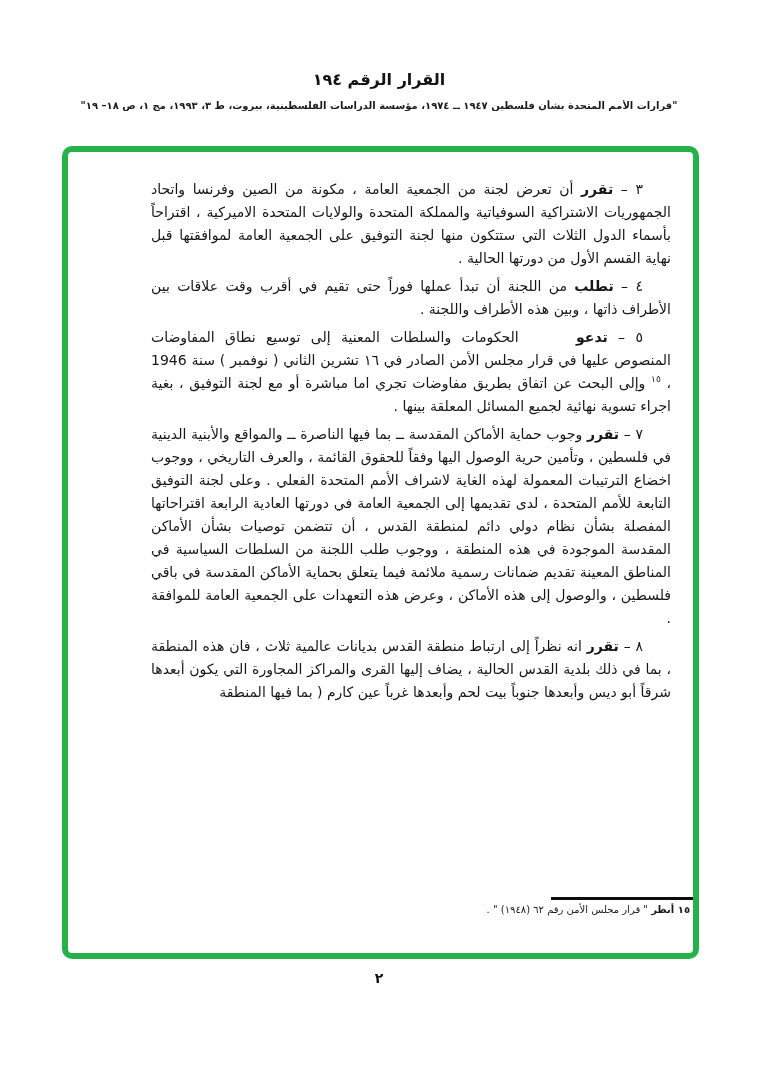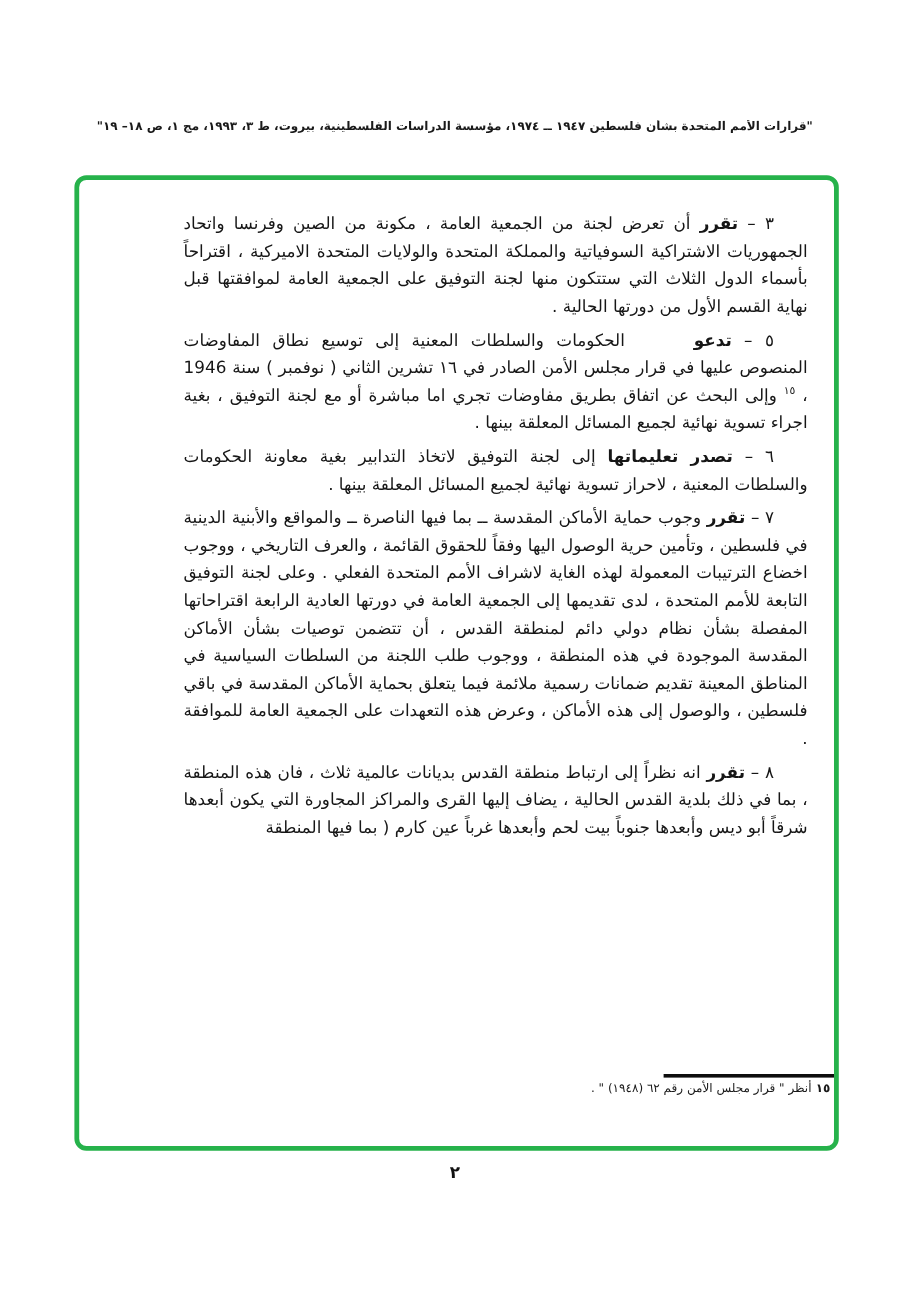--- a/index.html
+++ b/index.html
@@ -21,21 +21,21 @@
   }
   .source-line{
     position:absolute;top:100px;left:10px;right:10px;
     text-align:center;white-space:nowrap;overflow:hidden;
     font-size:10px;font-weight:bold;color:#1a1a1a;
   }
   .green-box{
     position:absolute;left:62px;top:146px;
     width:637px;height:813px;
     box-sizing:border-box;
-    border:4px solid #6d28d9;
+    border:6px solid #6d28d9;
     border-radius:10px;
     background:transparent;
   }
   .body-text{
     position:absolute;top:26px;right:22px;
     width:520px;
     font-size:14px;line-height:23px;
     text-align:justify;text-justify:inter-word;
     color:#161616;
   }
@@ -57,34 +57,35 @@
     position:absolute;top:970px;left:0;right:0;
     text-align:center;
     font-size:14px;font-weight:bold;color:#111;
   }
 </style>
 </head>
 <body>
 
 <div class="page">
 
+  <h1 class="doc-title">القرار الرقم ١٩٤</h1>
 
   <div class="source-line">"قرارات الأمم المتحدة بشأن فلسطين ١٩٤٧ ــ ١٩٧٤، مؤسسة الدراسات الفلسطينية، بيروت، ط ٣، ١٩٩٣، مج ١، ص ١٨– ١٩"</div>
 
   <div class="green-box" style="border-color: rgb(38, 178, 75);">
 
     <div class="body-text">
         <p><span>٣ – </span><span style="font-weight: bold;">تقرر</span><span> أن تعرض لجنة من الجمعية العامة ، مكونة من الصين وفرنسا واتحاد الجمهوريات الاشتراكية السوفياتية والمملكة المتحدة والولايات المتحدة الاميركية ، اقتراحاً بأسماء الدول الثلاث التي ستتكون منها لجنة التوفيق على الجمعية العامة لموافقتها قبل نهاية القسم الأول من دورتها الحالية .</span></p>
+        <p><span>٤ – </span><span style="font-weight: bold;">تطلب</span><span> من اللجنة أن تبدأ عملها فوراً حتى تقيم في أقرب وقت علاقات بين الأطراف ذاتها ، وبين هذه الأطراف واللجنة .</span></p>
         <p><span>٥ – </span><span style="font-weight: bold; margin-left: 47px;">تدعو</span><span> الحكومات والسلطات المعنية إلى توسيع نطاق المفاوضات المنصوص عليها في قرار مجلس الأمن الصادر في ١٦ تشرين الثاني ( نوفمبر ) سنة 1946 ، </span><sup>١٥</sup><span> وإلى البحث عن اتفاق بطريق مفاوضات تجري اما مباشرة أو مع لجنة التوفيق ، بغية اجراء تسوية نهائية لجميع المسائل المعلقة بينها .</span></p>
-        <p><span>٦ – </span><span style="font-weight: bold;">تصدر تعليماتها</span><span> إلى لجنة التوفيق لاتخاذ التدابير بغية معاونة الحكومات والسلطات المعنية ، لاحراز تسوية نهائية لجميع المسائل المعلقة بينها .</span></p>
         <p><span>٧ – </span><span style="font-weight: bold;">تقرر</span><span> وجوب حماية الأماكن المقدسة ــ بما فيها الناصرة ــ والمواقع والأبنية الدينية في فلسطين ، وتأمين حرية الوصول اليها وفقاً للحقوق القائمة ، والعرف التاريخي ، ووجوب اخضاع الترتيبات المعمولة لهذه الغاية لاشراف الأمم المتحدة الفعلي . وعلى لجنة التوفيق التابعة للأمم المتحدة ، لدى تقديمها إلى الجمعية العامة في دورتها العادية الرابعة اقتراحاتها المفصلة بشأن نظام دولي دائم لمنطقة القدس ، أن تتضمن توصيات بشأن الأماكن المقدسة الموجودة في هذه المنطقة ، ووجوب طلب اللجنة من السلطات السياسية في المناطق المعينة تقديم ضمانات رسمية ملائمة فيما يتعلق بحماية الأماكن المقدسة في باقي فلسطين ، والوصول إلى هذه الأماكن ، وعرض هذه التعهدات على الجمعية العامة للموافقة .</span></p>
         <p><span>٨ – </span><span style="font-weight: bold;">تقرر</span><span> انه نظراً إلى ارتباط منطقة القدس بديانات عالمية ثلاث ، فان هذه المنطقة ، بما في ذلك بلدية القدس الحالية ، يضاف إليها القرى والمراكز المجاورة التي يكون أبعدها شرقاً أبو ديس وأبعدها جنوباً بيت لحم وأبعدها غرباً عين كارم ( بما فيها المنطقة</span></p>
       </div>
 
     <div class="footnote-rule"></div>
 
-    <div class="footnote-line"><span style="font-weight: bold;">١٥ </span><span style="font-weight: normal;">أنظر</span><span> " قرار مجلس الأمن رقم ٦٢ (١٩٤٨) " .</span></div>
+    <div class="footnote-line"><span style="font-weight: bold;">١٥ </span><span style="font-weight: bold;">أنظر</span><span> " قرار مجلس الأمن رقم ٦٢ (١٩٤٨) " .</span></div>
 
   </div>
 
   <div class="page-number">٢</div>
 
 </div>
 
 </body></html>

